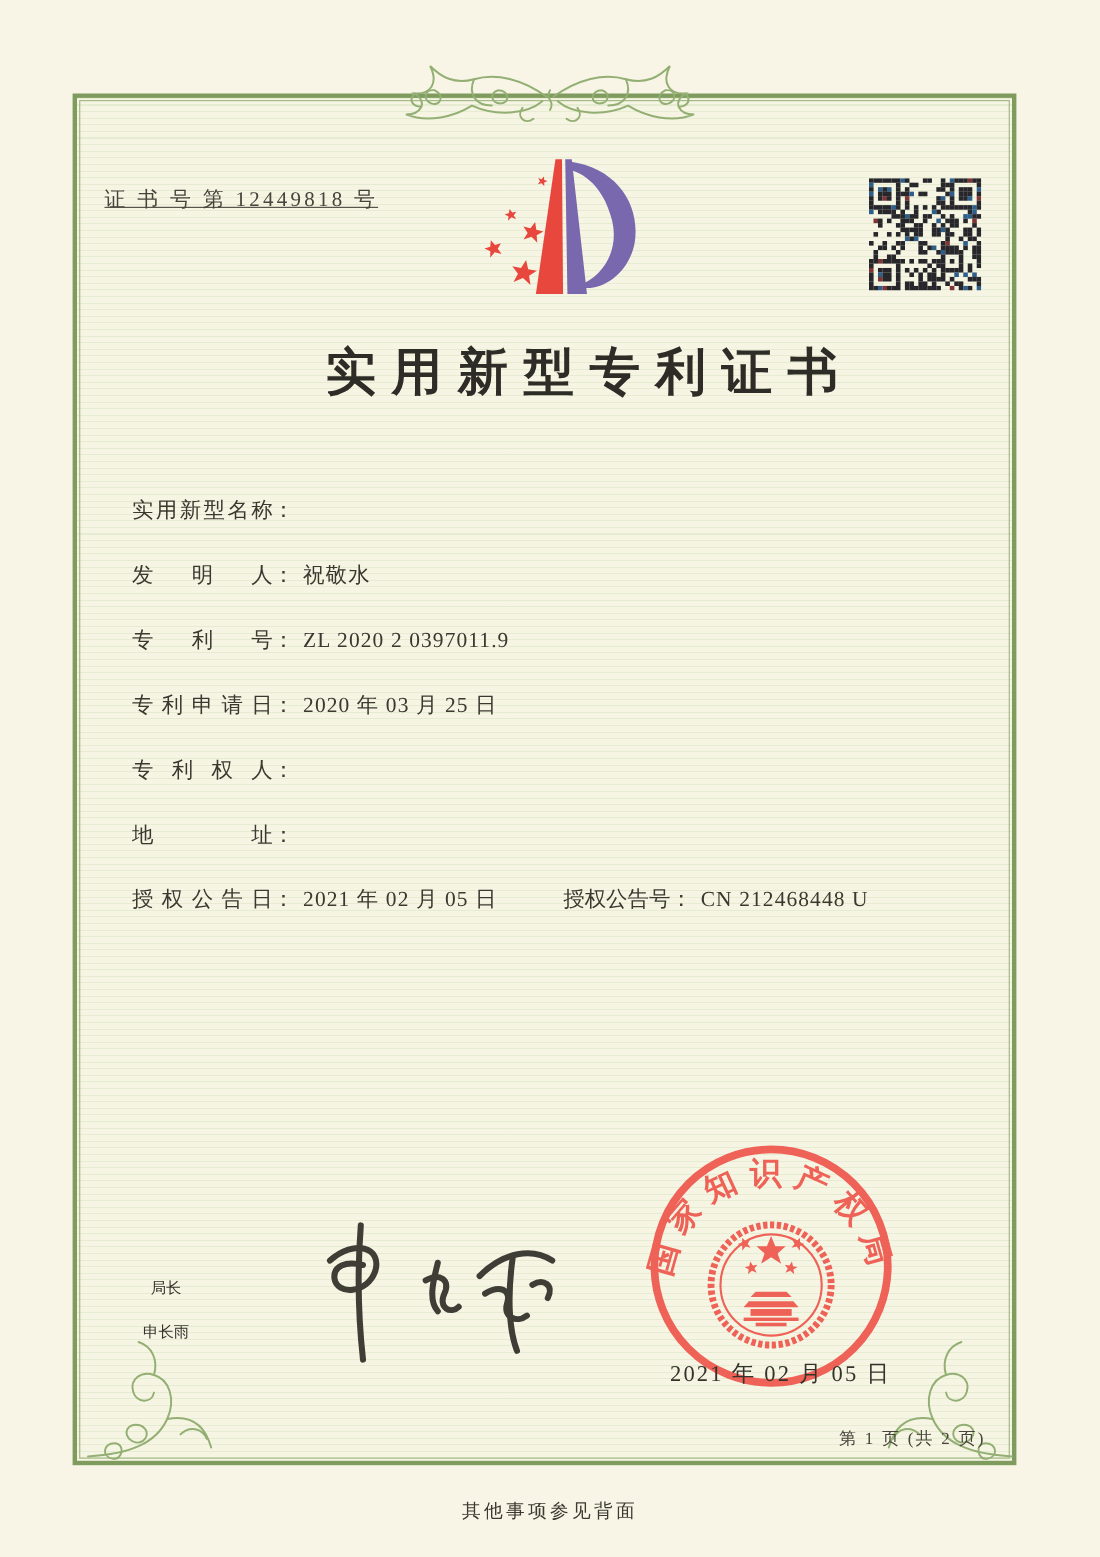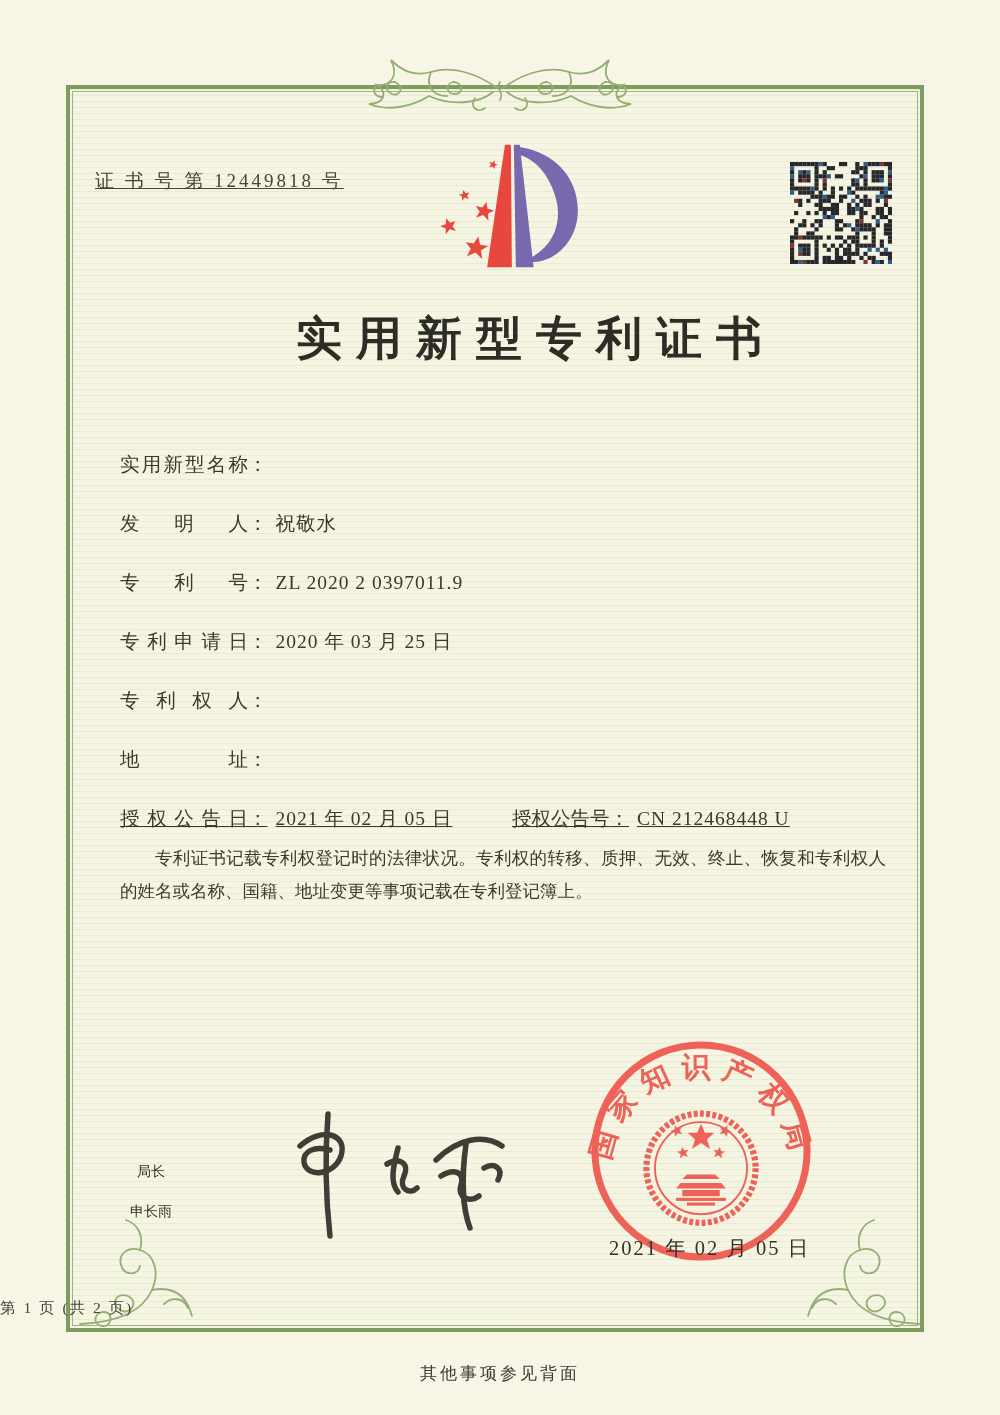--- a/index.html
+++ b/index.html
@@ -25,42 +25,42 @@
     position:absolute;left:95px;top:168px;font-size:19px;letter-spacing:3px;color:#46443b;text-decoration:underline;
   }
   .logo{position:absolute;left:418px;top:138px;width:168px;height:150px;}
   .qr{position:absolute;left:790px;top:162px;width:102px;height:102px;}
   .title{
     position:absolute;left:0;top:308px;width:1000px;text-align:center;
     font-size:46px;font-weight:600;letter-spacing:14px;color:#2d2c26;padding-left:36px;
   }
   .fields{position:absolute;left:120px;top:430px;width:770px;margin-top:21px;}
   .field-row{display:flex;align-items:flex-start;margin-bottom:32px;font-size:19.5px;line-height:27px;}
-  .field-row .pair{display:flex;text-decoration:underline;}
+  .field-row .pair{display:flex;}
   .field-row .pair.first{width:392px;flex:none;}
   .flabel{
     display:inline-block;width:128px;flex:none;
     text-align:justify;text-align-last:justify;color:#3a382f;
   }
   .fcolon{flex:none;margin-right:8px;}
   .fvalue{letter-spacing:1px;}
   .paragraphs{
     position:absolute;left:120px;top:842px;width:766px;
     font-size:17.5px;line-height:1.87;color:#3b3930;text-align:justify;
   }
   .paragraphs p{margin:0;text-indent:2em;}
   .signer{position:absolute;left:130px;top:1152px;font-size:14px;line-height:40px;color:#33322b;text-align:center;}
   .signature{position:absolute;left:268px;top:1098px;width:250px;height:150px;}
   .seal{position:absolute;left:584px;top:1034px;width:234px;height:234px;opacity:0.92;}
   .seal-date{
     position:absolute;left:609px;top:1234px;font-size:20.5px;letter-spacing:2px;color:#33322b;
   }
   .page-info{
-    position:absolute;left:0;top:1298px;width:852px;text-align:left;
-    font-size:15.5px;letter-spacing:2px;color:#46443b;
+    position:absolute;left:0;top:1298px;width:852px;text-align:right;
+    font-size:15.5px;letter-spacing:2px;color:#46443b;padding-left:44px;
   }
   .back-note{
     position:absolute;left:0;top:1362px;width:1000px;text-align:center;
     font-size:17px;letter-spacing:3px;color:#3b3930;
   }
 </style>
 </head>
 <body>
 
 <div class="frame"></div>
@@ -488,21 +488,20 @@
     </span>
     <span class="pair">
       <span>授权公告号</span>
         <span class="fcolon">：</span>
         <span class="fvalue">CN 212468448 U</span>
     </span>
   </div>
 </div>
 
 <div class="paragraphs">
-  <p>专利证书记载专利权登记时的法律状况。专利权的转移、质押、无效、终止、恢复和专利权人的姓名或名称、国籍、地址变更等事项记载在专利登记簿上。</p>
 </div>
 
 <div class="signer">
   <div>局长</div>
   <div>申长雨</div>
 </div>
 
 <svg class="signature" viewBox="0 0 250 150">
   <g stroke="#3f3e36" fill="none" stroke-width="5.5" stroke-linecap="round" stroke-linejoin="round">
     <path d="M60,16 C57,55 58,102 62,138"></path>

